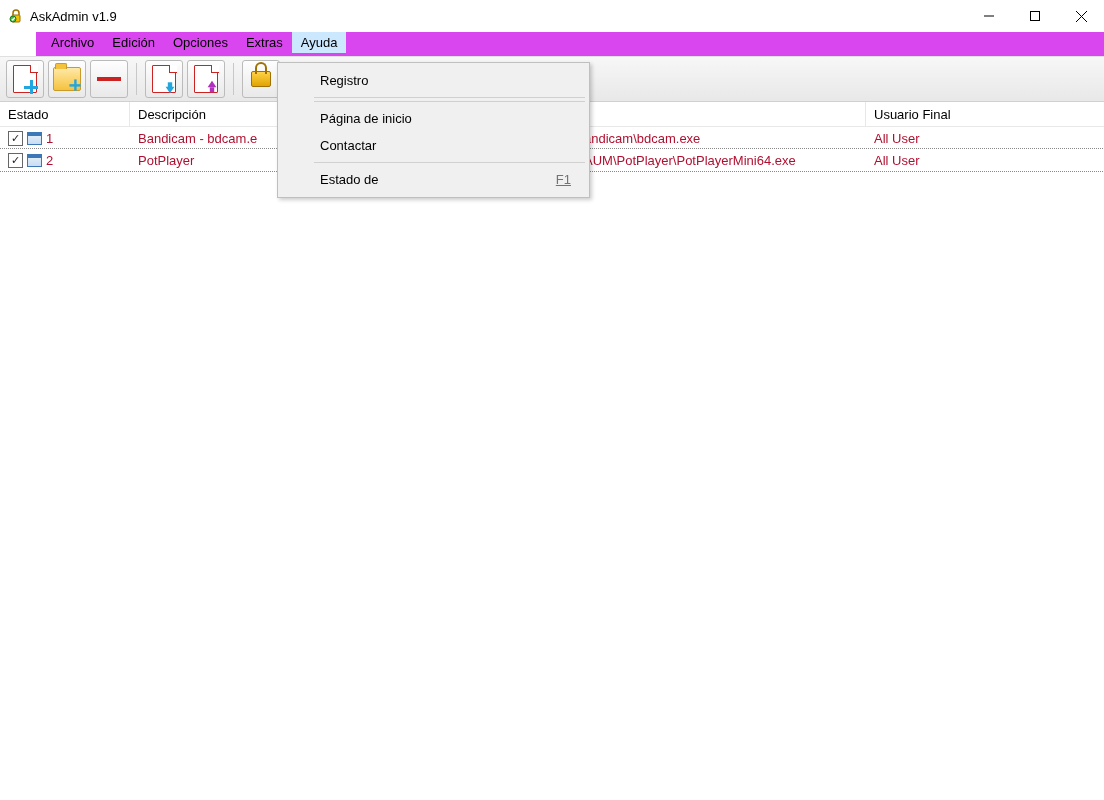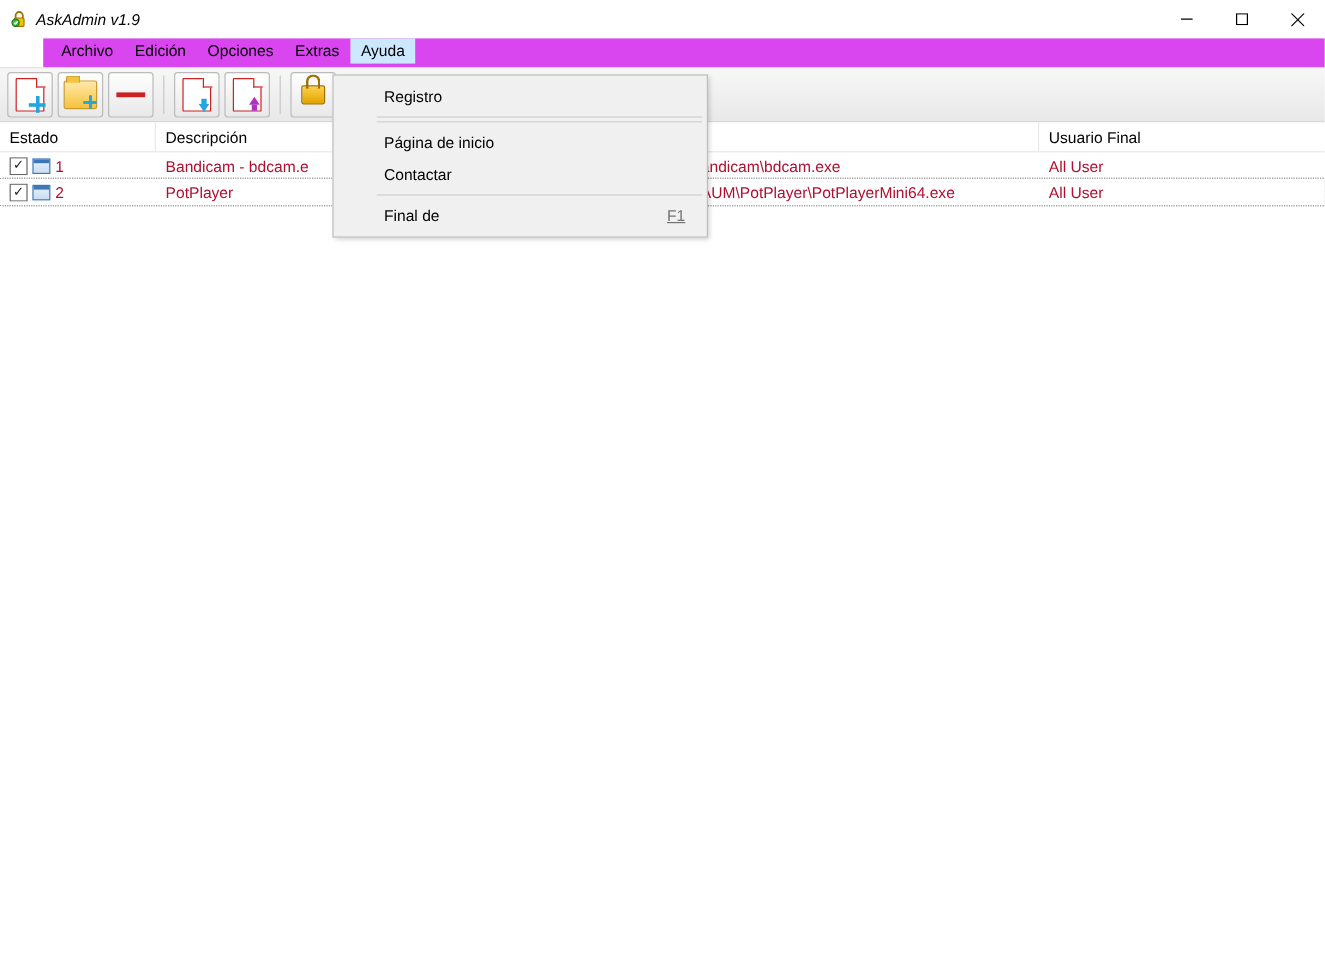--- a/index.html
+++ b/index.html
@@ -1,16 +1,16 @@
 <!DOCTYPE html>
 <html><head>
 <meta charset="utf-8">
 <style>
 html,body{margin:0;padding:0;width:1104px;height:800px;font-family:"Segoe UI",Tahoma,sans-serif;font-size:13px;background:#fff;overflow:hidden;}
-.titlebar{height:32px;display:flex;align-items:center;padding:0 0 0 8px;background:#fff;font-style:italic;}
+.titlebar{height:32px;display:flex;align-items:center;padding:0 0 0 8px;background:#fff;}
 .titlebar .app-icon{width:16px;height:16px;margin-right:6px;}
 .titlebar .title{flex:0 0 auto;color:#000;font-size:13px;}
 .titlebar .spacer{flex:1;}
 .win-btn{width:46px;height:32px;display:flex;align-items:center;justify-content:center;color:#000;}
 .menubar{height:24px;display:flex;align-items:flex-start;padding:0 6px;background:#d946ef;margin-left:36px;}
 .menubar .mitem{padding:3px 9px;font-size:13px;color:#000;cursor:default;}
 .menubar .mitem.active{background:#cce8ff;}
 .toolbar{height:44px;background:linear-gradient(#f7f7f7,#e8e8e8);border-top:1px solid #e0e0e0;border-bottom:1px solid #d0d0d0;display:flex;align-items:center;padding:0 6px;gap:4px;}
 .tbtn{width:36px;height:36px;border:1px solid #bbb;border-radius:3px;background:linear-gradient(#fefefe,#e9e9e9);display:flex;align-items:center;justify-content:center;}
 .tsep{width:1px;height:32px;background:#c8c8c8;margin:0 4px;}
@@ -164,16 +164,16 @@
   <div class="dsep"></div>
   <div class="dsep"></div>
   <div class="ditem">
       <span>Página de inicio</span>
     </div>
   <div class="ditem">
       <span>Contactar</span>
     </div>
   <div class="dsep"></div>
   <div class="ditem">
-      <span>Final de</span>
+      <span>Estado de</span>
       <span class="sc">F1</span>
     </div>
 </div>
 
 </body></html>

